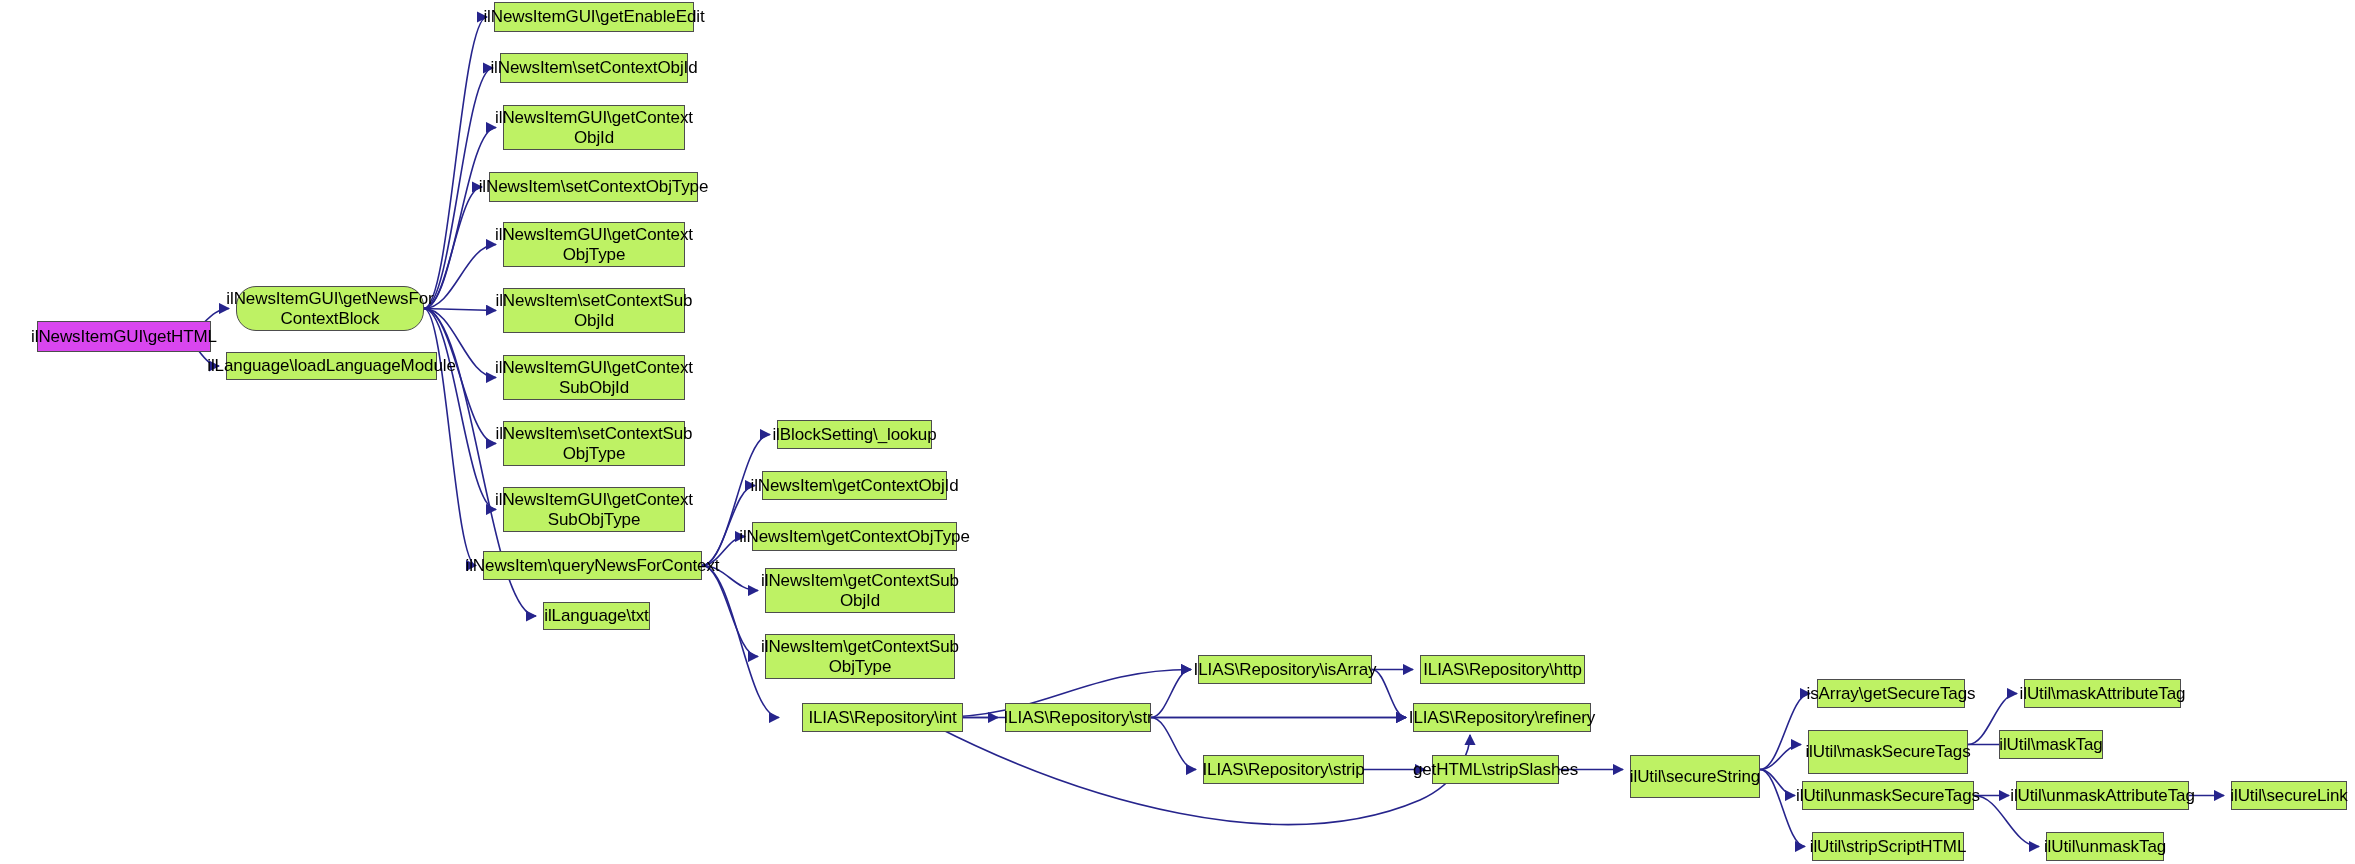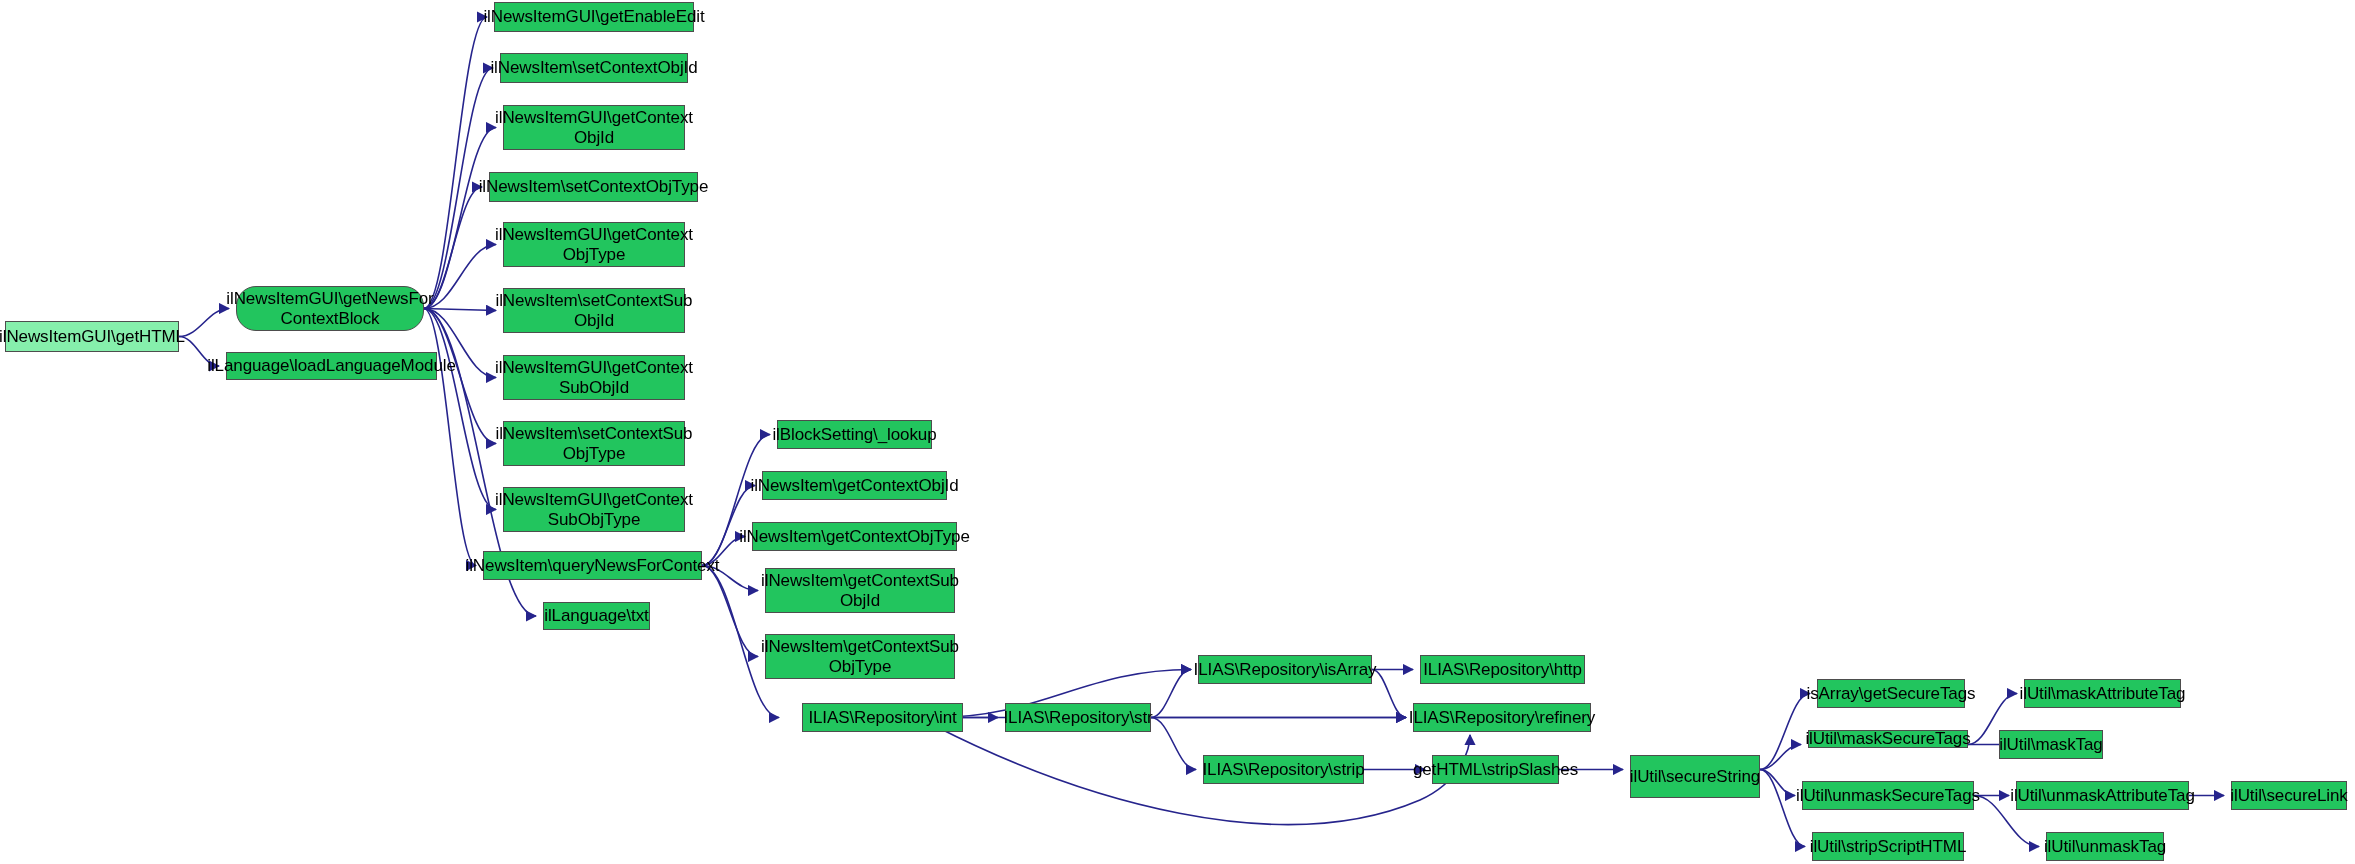--- a/index.html
+++ b/index.html
@@ -1,23 +1,23 @@
 <!DOCTYPE html>
 <html><head>
 <meta charset="utf-8">
 <style>
   html,body{margin:0;padding:0;background:#ffffff;}
   body{font-family:"Liberation Sans",sans-serif;}
   #graph-root{position:relative;width:2355px;height:864px;background:#fff;overflow:hidden;}
   svg#edges{position:absolute;left:0;top:0;width:2355px;height:864px;}
-  .node{position:absolute;box-sizing:border-box;border:1px solid #4d4d4d;background:#22c55e;
+  .node{position:absolute;box-sizing:border-box;border:1px solid #4d4d4d;background:#bef264;
         display:flex;align-items:center;justify-content:center;text-align:center;
         font-family:"Liberation Sans",sans-serif;font-size:17px;color:#000;line-height:1.12;
         letter-spacing:-0.1px;white-space:pre-line;}
-  .node.root{background:#86efac;border-color:#4d4d4d;}
+  .node.root{background:#d946ef;border-color:#4d4d4d;margin-left:32px;}
 </style>
 </head>
 <body>
 
 <div id="graph-root">
   <svg id="edges" viewBox="0 0 2355 864" xmlns="http://www.w3.org/2000/svg">
     <defs>
       <marker id="arrow" viewBox="0 0 10 10" refX="9" refY="5" markerWidth="7" markerHeight="7" orient="auto-start-reverse">
         <path d="M 0 0 L 10 5 L 0 10 z" fill="#26248c"></path>
       </marker>
@@ -95,21 +95,21 @@
 ObjType</div>
       <div class="node" style="left: 802px; top: 703px; width: 161px; height: 29px;">ILIAS\Repository\int</div>
       <div class="node" style="left: 1005px; top: 703px; width: 146px; height: 29px;">ILIAS\Repository\str</div>
       <div class="node" style="left: 1198px; top: 655px; width: 174px; height: 29px;">ILIAS\Repository\isArray</div>
       <div class="node" style="left: 1420px; top: 655px; width: 165px; height: 29px;">ILIAS\Repository\http</div>
       <div class="node" style="left: 1413px; top: 703px; width: 178px; height: 29px;">ILIAS\Repository\refinery</div>
       <div class="node" style="left: 1203px; top: 755px; width: 161px; height: 29px;">ILIAS\Repository\strip</div>
       <div class="node" style="left: 1432px; top: 755px; width: 127px; height: 29px;">getHTML\stripSlashes</div>
       <div class="node" style="left: 1630px; top: 755px; width: 130px; height: 43px;">ilUtil\secureString</div>
       <div class="node" style="left: 1817px; top: 679px; width: 148px; height: 29px;">isArray\getSecureTags</div>
-      <div class="node" style="left: 1808px; top: 730px; width: 160px; height: 18px;">ilUtil\maskSecureTags</div>
+      <div class="node" style="left: 1808px; top: 730px; width: 160px; height: 44px;">ilUtil\maskSecureTags</div>
       <div class="node" style="left: 1802px; top: 781px; width: 172px; height: 29px;">ilUtil\unmaskSecureTags</div>
       <div class="node" style="left: 1812px; top: 832px; width: 152px; height: 29px;">ilUtil\stripScriptHTML</div>
       <div class="node" style="left: 2024px; top: 679px; width: 157px; height: 29px;">ilUtil\maskAttributeTag</div>
       <div class="node" style="left: 1999px; top: 730px; width: 104px; height: 29px;">ilUtil\maskTag</div>
       <div class="node" style="left: 2016px; top: 781px; width: 173px; height: 29px;">ilUtil\unmaskAttributeTag</div>
       <div class="node" style="left: 2046px; top: 832px; width: 118px; height: 29px;">ilUtil\unmaskTag</div>
       <div class="node" style="left: 2231px; top: 781px; width: 116px; height: 29px;">ilUtil\secureLink</div>
     </div>
 </div>
 

